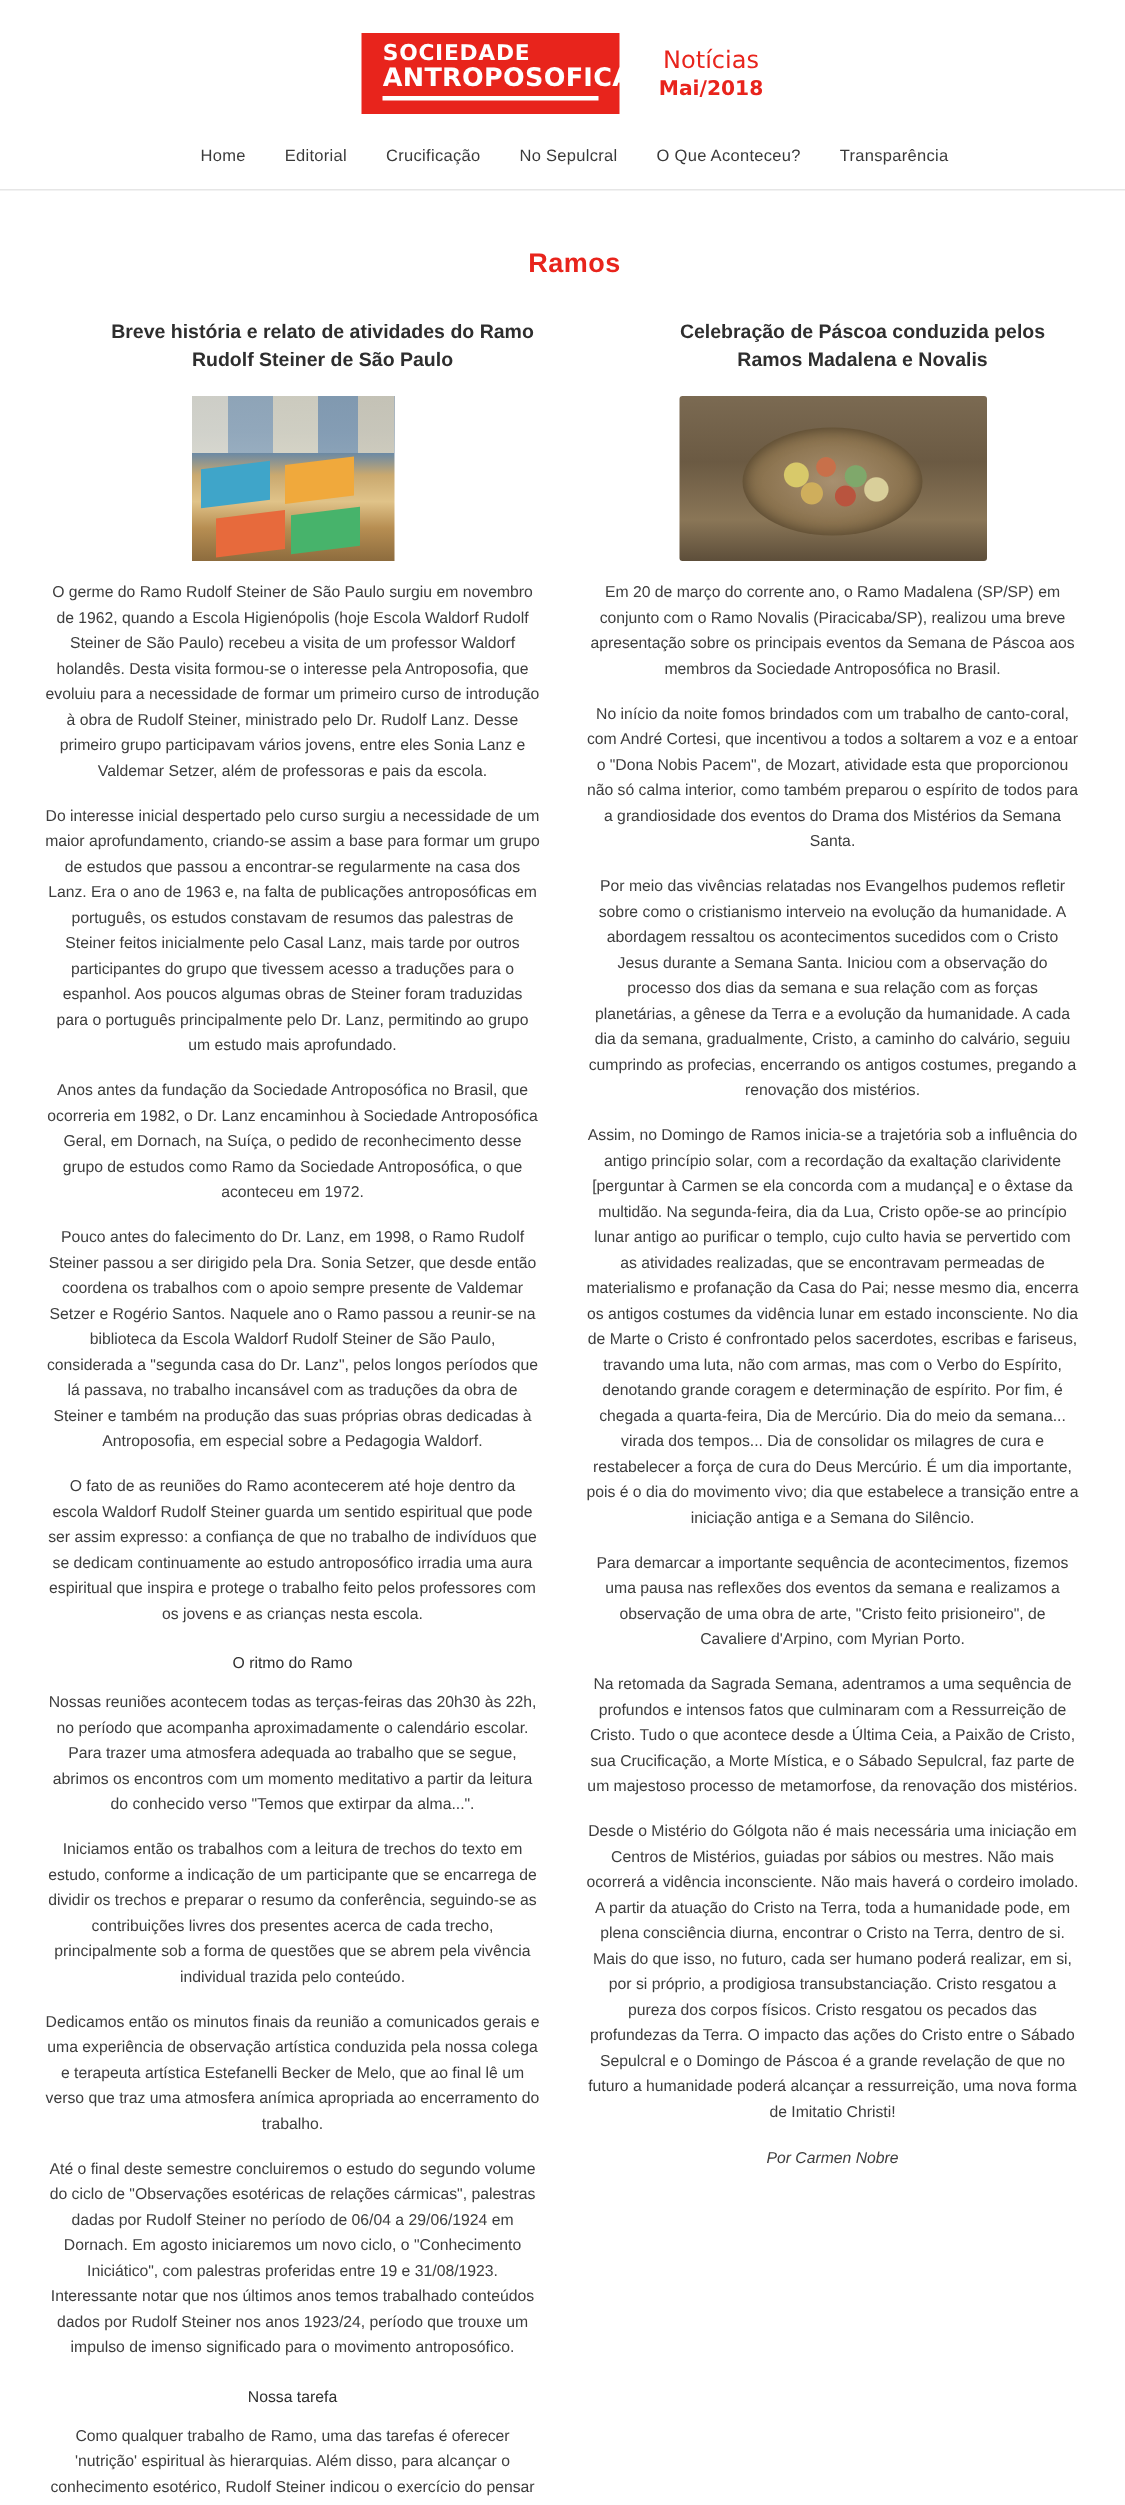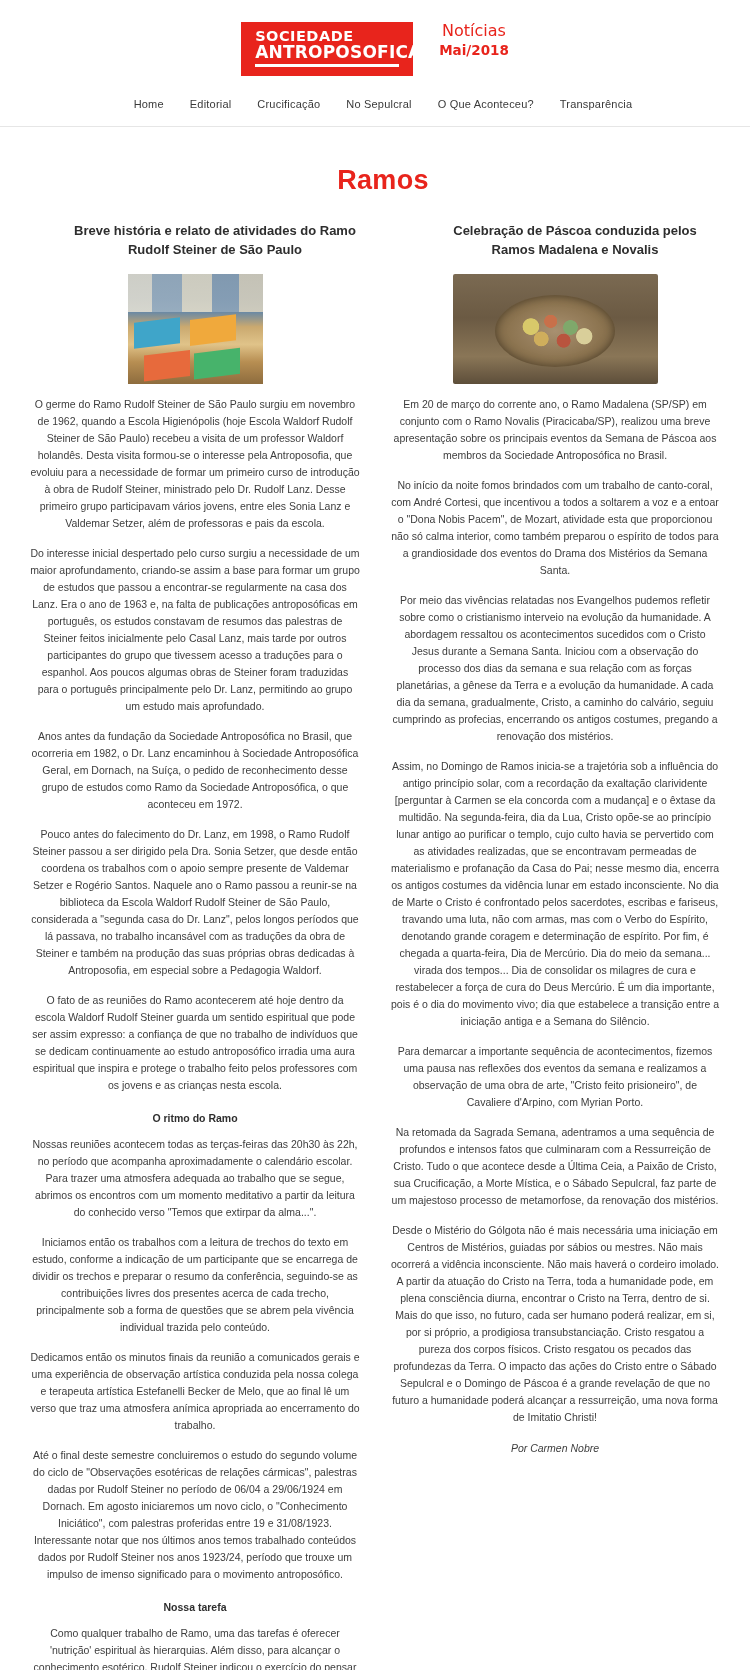--- a/index.html
+++ b/index.html
@@ -16,20 +16,21 @@
     overflow: hidden;
   }
 
   
   .header {
     padding: 18px 0 0 0;
     background: #ffffff;
   }
   .brand-row {
     display: flex;
+    align-items: center;
     justify-content: center;
     gap: 26px;
     padding: 4px 0 12px 0;
   }
   .logo {
     background: #e8241c;
     color: #ffffff;
     padding: 7px 14px 9px 14px;
     line-height: 1.02;
     text-align: left;
@@ -86,21 +87,21 @@
     color: #3a3a3a;
     text-decoration: none;
     letter-spacing: 0.2px;
     cursor: pointer;
   }
 
   
   .page-title {
     text-align: center;
     color: #e8241c;
-    font-size: 27px;
+    font-size: 18px;
     font-weight: bold;
     padding: 38px 0 26px 16px;
     letter-spacing: 0.3px;
   }
 
   
   .columns {
     display: flex;
     gap: 30px;
     padding: 0 30px;
@@ -173,21 +174,21 @@
 
   .para {
     font-size: 10.5px;
     line-height: 1.62;
     color: #3d3d3d;
     text-align: center;
     margin: 0 0 13px 0;
   }
   .subhead {
     font-size: 10.5px;
-    font-weight: bold;
+    font-weight: normal;
     color: #2e2e2e;
     text-align: center;
     margin: 18px 0 12px 0;
   }
   .signature {
     font-size: 10.5px;
     font-style: italic;
     color: #3d3d3d;
     text-align: center;
     margin: 16px 0 16px 0;

